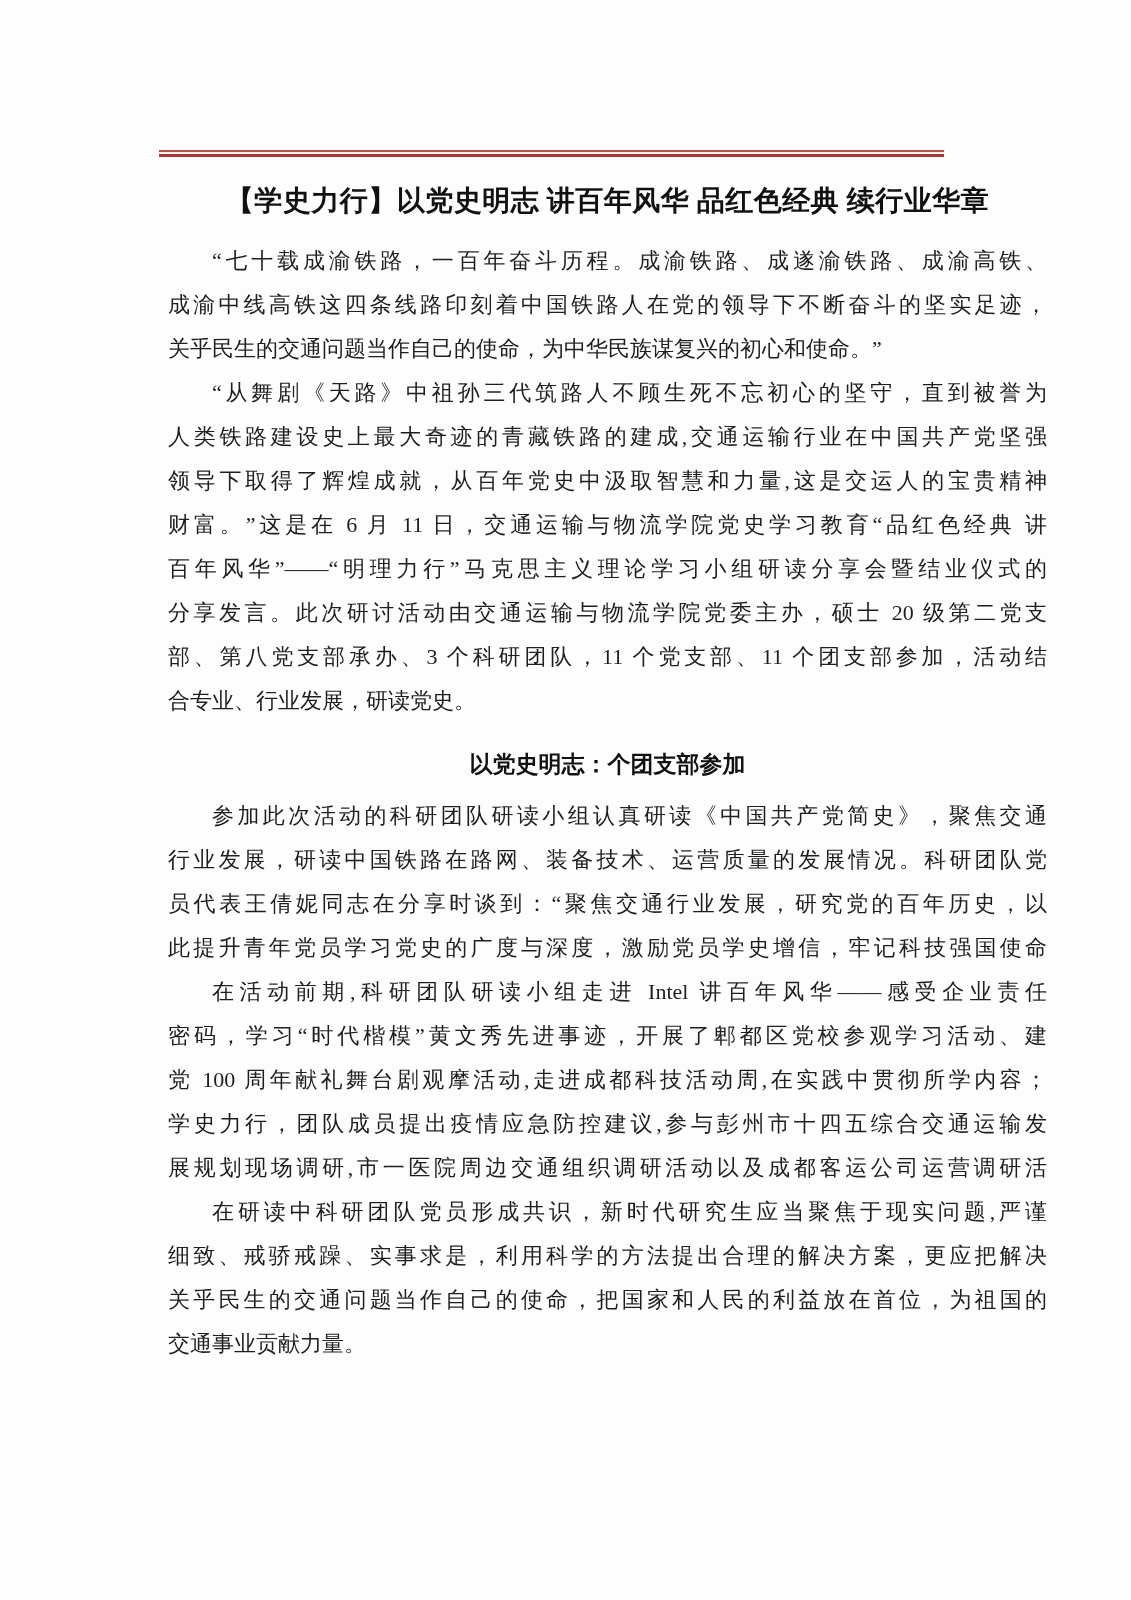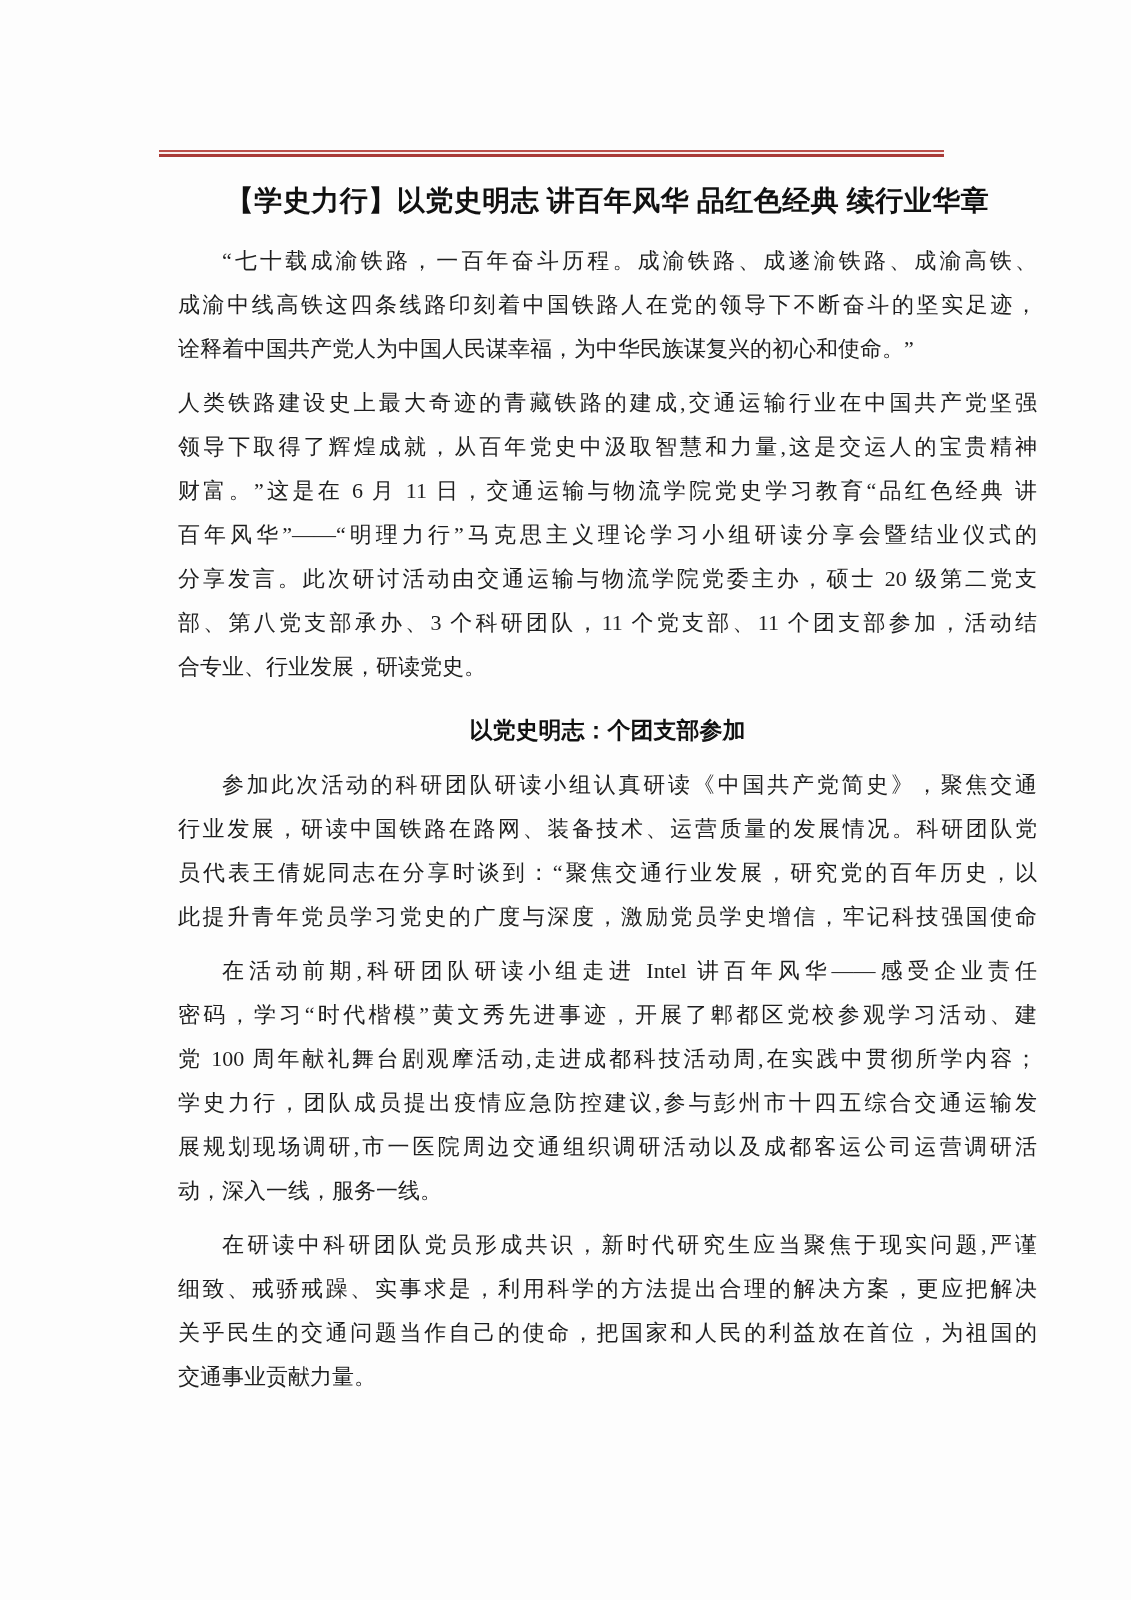--- a/index.html
+++ b/index.html
@@ -33,21 +33,21 @@
     font-size: 28px;
     font-weight: bold;
     text-align: center;
     white-space: nowrap;
     letter-spacing: 0.5px;
     color: #111111;
   }
   .content {
     margin-top: 18px;
   }
-  .paragraph { margin: 10px; }
+  .paragraph { margin: 0; }
   .line {
     font-size: 22px;
     line-height: 44px;
     height: 44px;
     text-align: justify;
     text-align-last: justify;
     text-justify: inter-ideograph;
     overflow: hidden;
     white-space: nowrap;
   }
@@ -71,23 +71,24 @@
     <div class="gap"></div>
     <div class="r2"></div>
   </div>
 
   <h1 class="doc-title">【学史力行】以党史明志 讲百年风华 品红色经典 续行业华章</h1>
 
   <div class="content" id="content">
       <div class="paragraph">
         <div class="line first">“七十载成渝铁路，一百年奋斗历程。成渝铁路、成遂渝铁路、成渝高铁、</div>
         <div class="line">成渝中线高铁这四条线路印刻着中国铁路人在党的领导下不断奋斗的坚实足迹，</div>
-        <div class="line last">诠释着中国共产党人为中国人民谋幸福，为中华民族谋复兴的初心和使命。”</div>
+        <div class="line last">关乎民生的交通问题当作自己的使命，为中华民族谋复兴的初心和使命。”</div>
       </div>
       <div class="paragraph">
+        <div class="line first">“从舞剧《天路》中祖孙三代筑路人不顾生死不忘初心的坚守，直到被誉为</div>
         <div class="line">人类铁路建设史上最大奇迹的青藏铁路的建成,交通运输行业在中国共产党坚强</div>
         <div class="line">领导下取得了辉煌成就，从百年党史中汲取智慧和力量,这是交运人的宝贵精神</div>
         <div class="line">财富。”这是在 6 月 11 日，交通运输与物流学院党史学习教育“品红色经典 讲</div>
         <div class="line">百年风华”——“明理力行”马克思主义理论学习小组研读分享会暨结业仪式的</div>
         <div class="line">分享发言。此次研讨活动由交通运输与物流学院党委主办，硕士 20 级第二党支</div>
         <div class="line">部、第八党支部承办、3 个科研团队，11 个党支部、11 个团支部参加，活动结</div>
         <div class="line last">合专业、行业发展，研读党史。</div>
       </div>
       <div class="section-heading">以党史明志：个团支部参加</div>
       <div class="paragraph">
@@ -95,21 +96,20 @@
         <div class="line">行业发展，研读中国铁路在路网、装备技术、运营质量的发展情况。科研团队党</div>
         <div class="line">员代表王倩妮同志在分享时谈到：“聚焦交通行业发展，研究党的百年历史，以</div>
         <div class="line">此提升青年党员学习党史的广度与深度，激励党员学史增信，牢记科技强国使命</div>
       </div>
       <div class="paragraph">
         <div class="line first">在活动前期,科研团队研读小组走进 Intel 讲百年风华——感受企业责任</div>
         <div class="line">密码，学习“时代楷模”黄文秀先进事迹，开展了郫都区党校参观学习活动、建</div>
         <div class="line">党 100 周年献礼舞台剧观摩活动,走进成都科技活动周,在实践中贯彻所学内容；</div>
         <div class="line">学史力行，团队成员提出疫情应急防控建议,参与彭州市十四五综合交通运输发</div>
         <div class="line">展规划现场调研,市一医院周边交通组织调研活动以及成都客运公司运营调研活</div>
-        <div class="line last">动，深入一线，服务一线。</div>
       </div>
       <div class="paragraph">
         <div class="line first">在研读中科研团队党员形成共识，新时代研究生应当聚焦于现实问题,严谨</div>
         <div class="line">细致、戒骄戒躁、实事求是，利用科学的方法提出合理的解决方案，更应把解决</div>
         <div class="line">关乎民生的交通问题当作自己的使命，把国家和人民的利益放在首位，为祖国的</div>
         <div class="line last">交通事业贡献力量。</div>
       </div>
     </div>
 </div>
 

